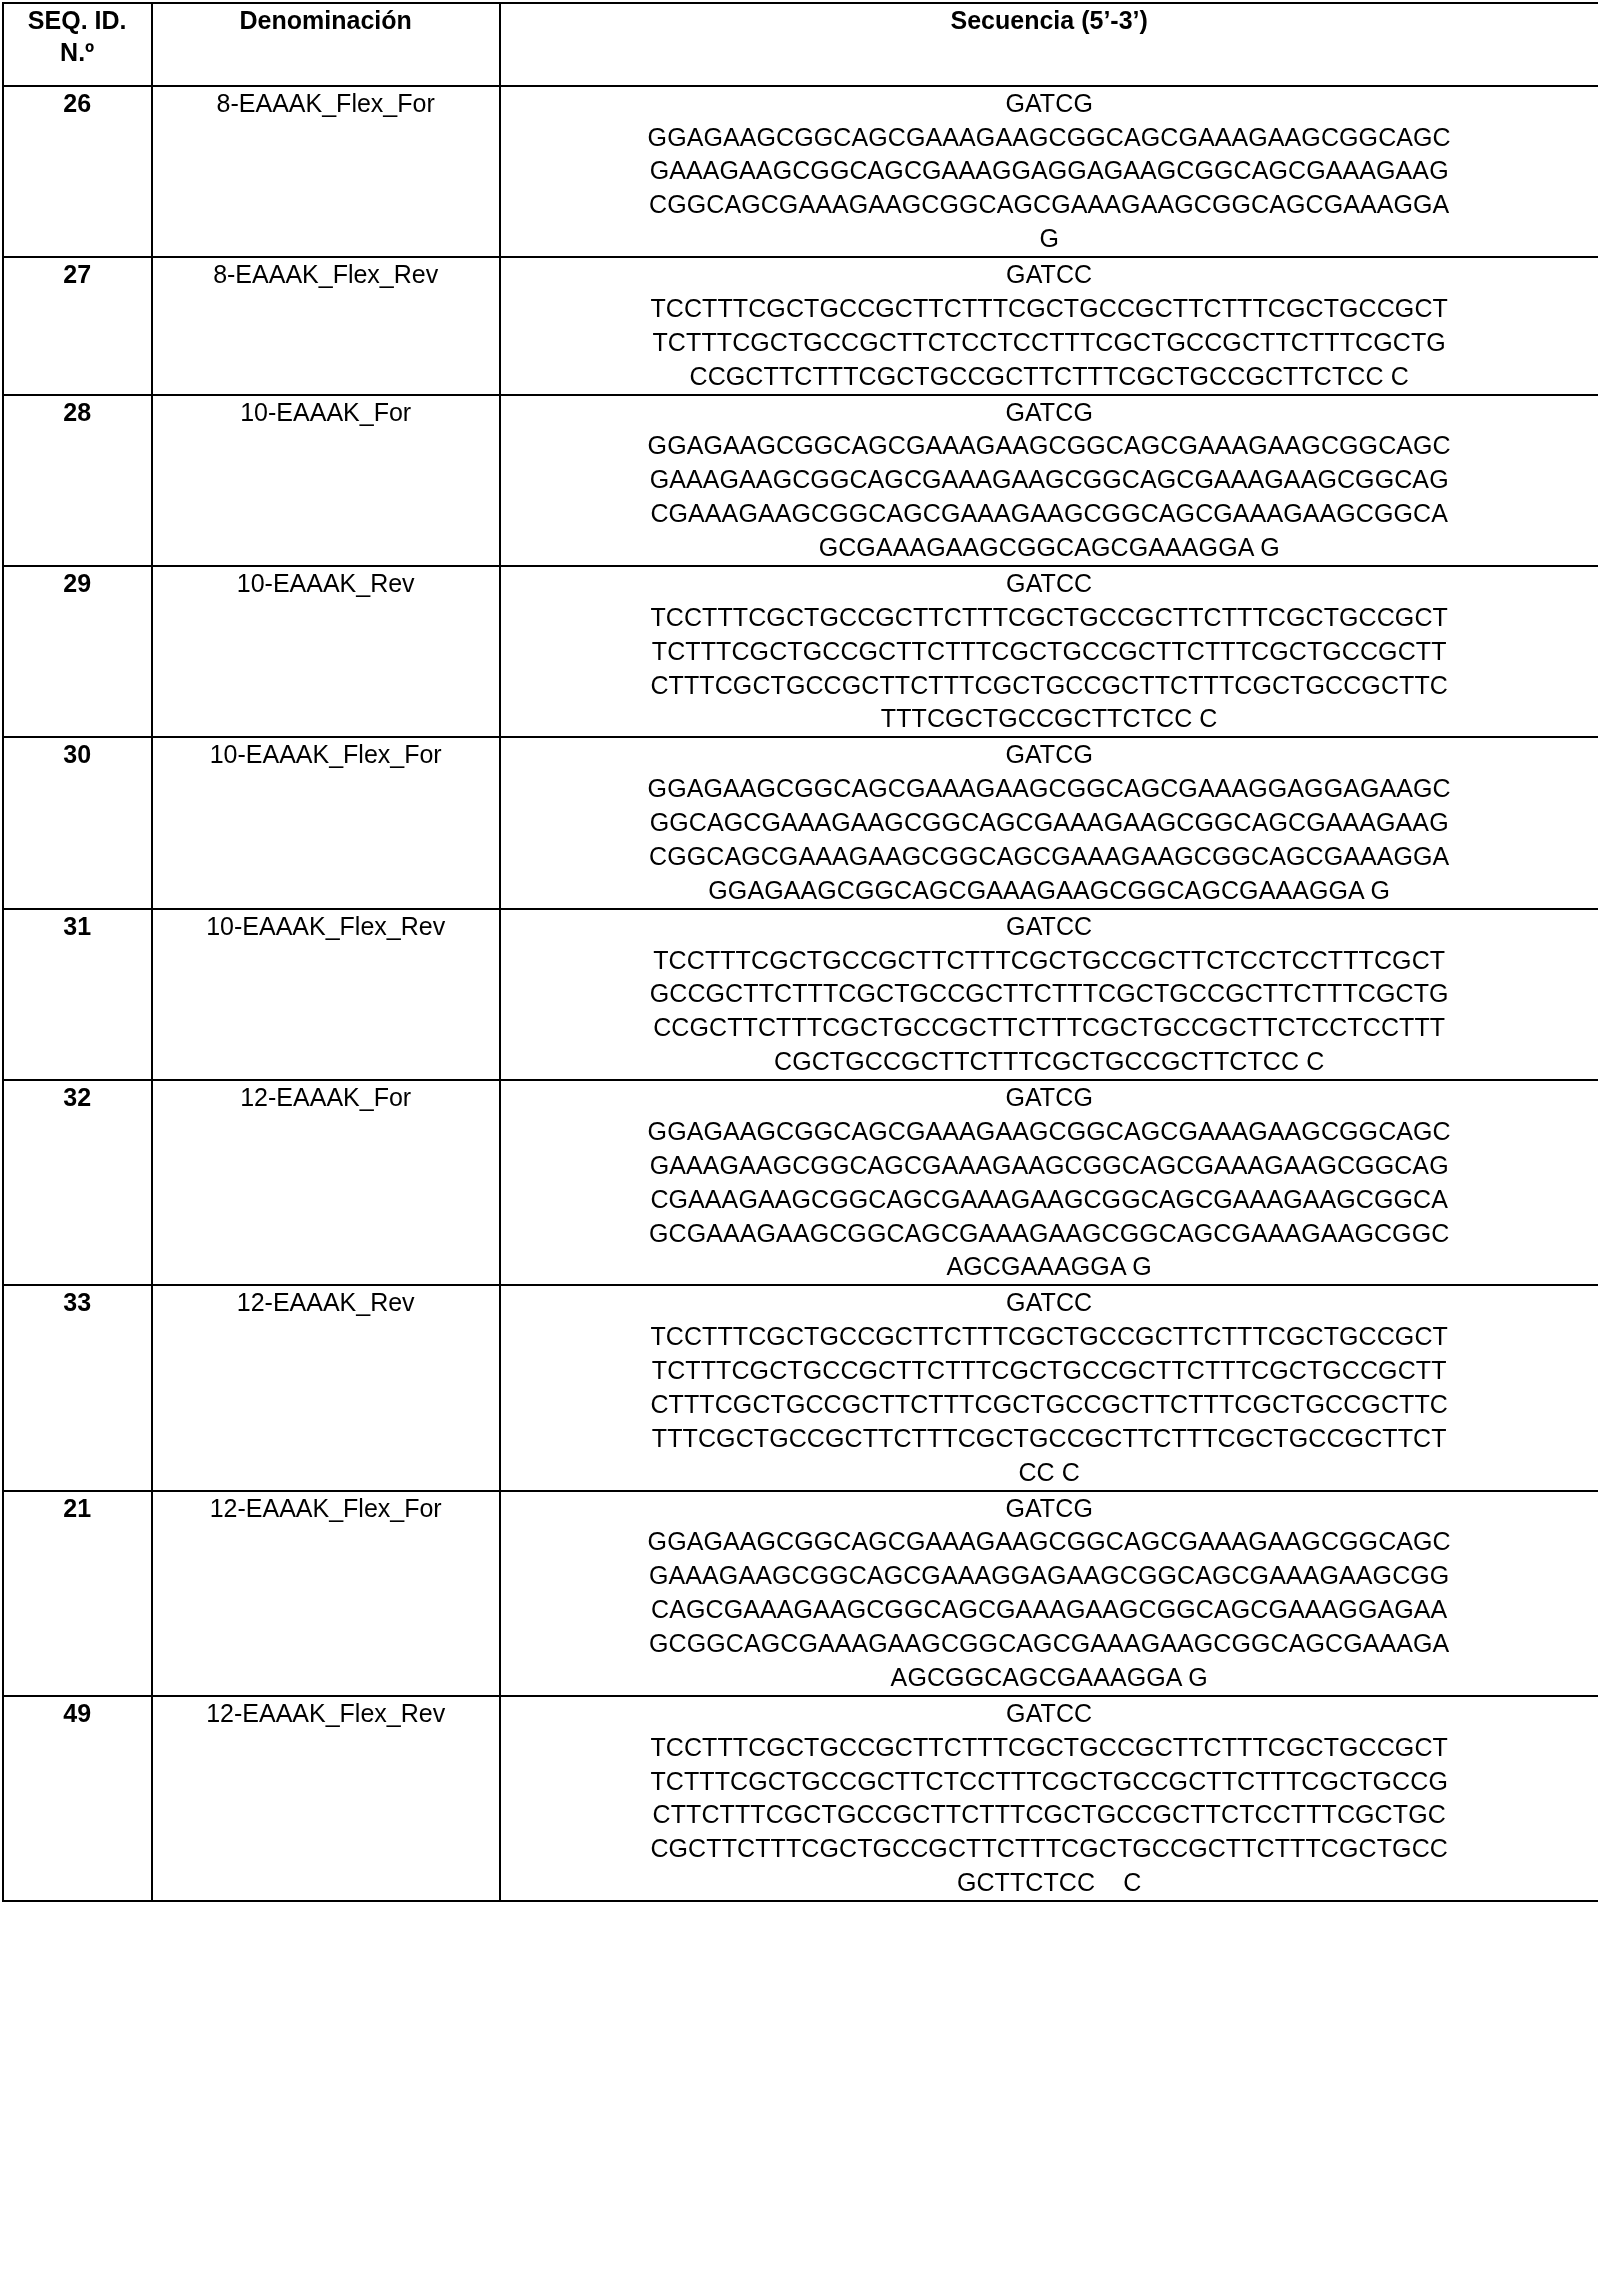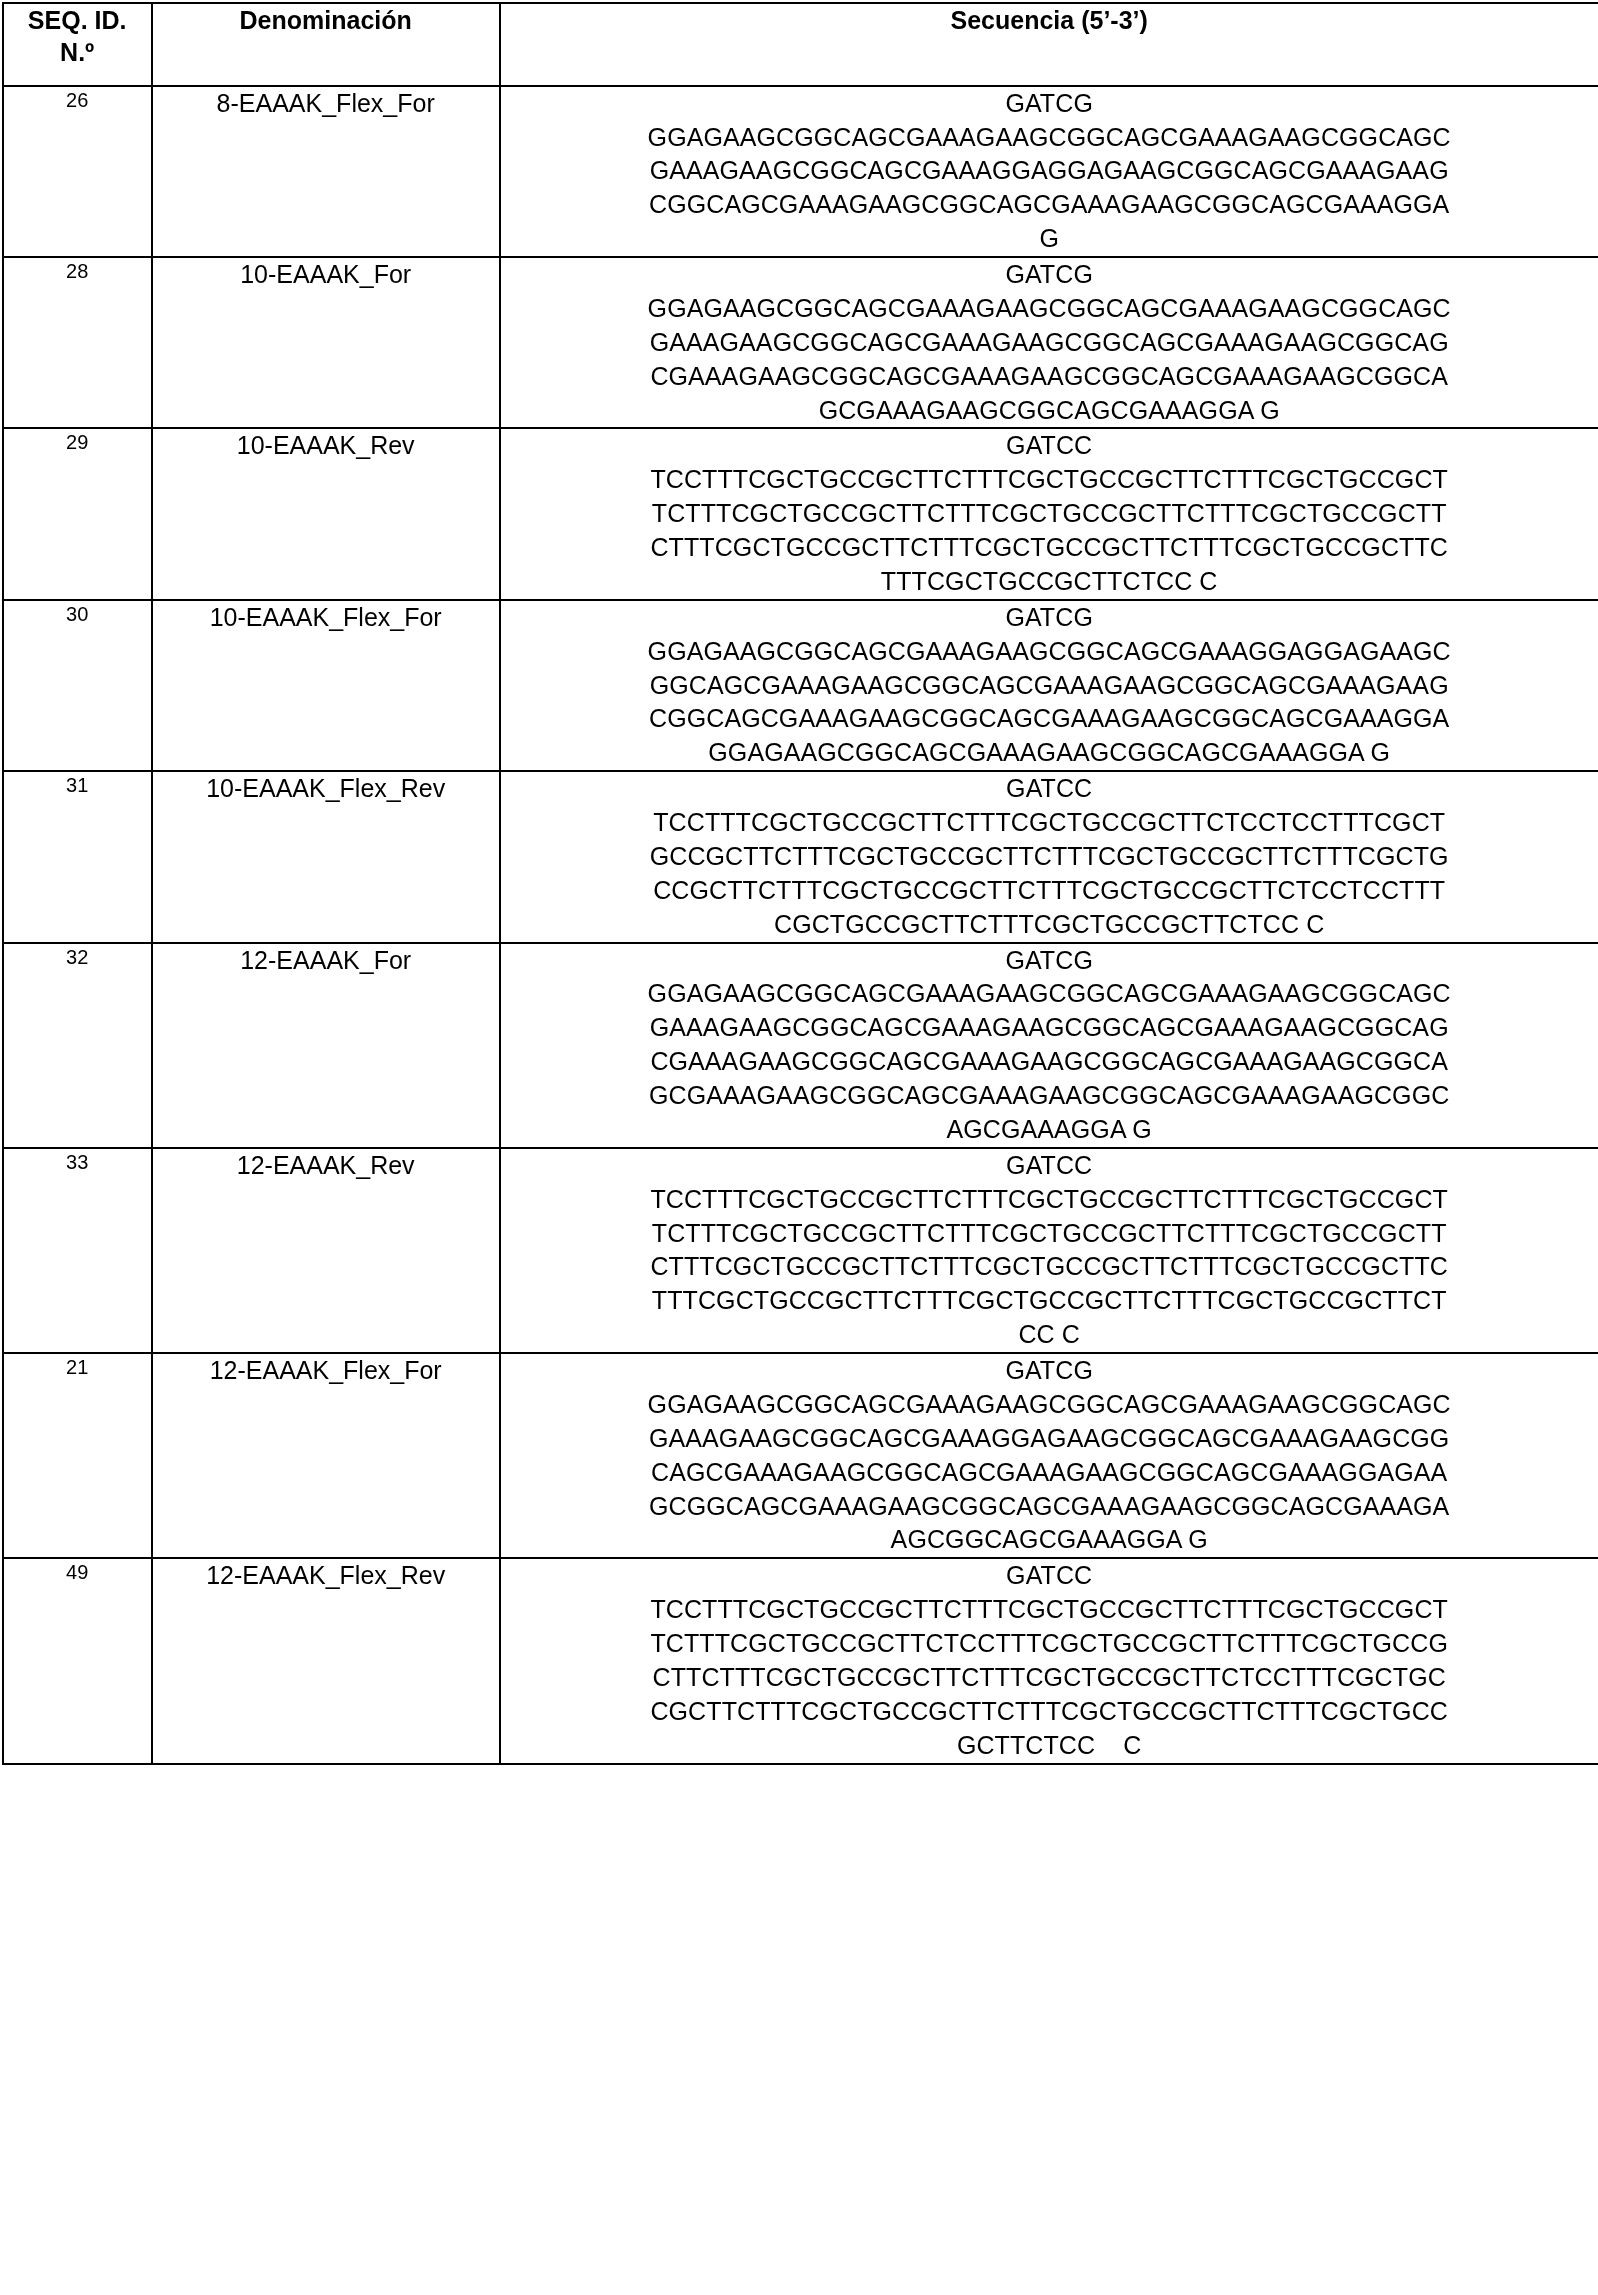--- a/index.html
+++ b/index.html
@@ -44,22 +44,22 @@
     padding: 10px 6.8px 15px 6.8px;
     height: 83px;
     box-sizing: border-box;
   }
   thead th.th-id    { letter-spacing: 0px; }
   thead th.th-name  { }
   thead th.th-seq   { }
 
   
   td.cell-id {
-    font-weight: normal;
-    font-size: 20px;
+    font-weight: bold;
+    font-size: 25px;
     line-height: 1.3;
     padding: 6.8px 0 8.4px 6.8px;
     white-space: nowrap;
   }
   td.cell-name {
     font-weight: normal;
     font-size: 25px;
     line-height: 1.33;
     padding: 6.8px 3.4px 8.4px 7.6px;
     word-break: break-word;
@@ -107,20 +107,30 @@
           <td class="cell-name">8-EAAAK_Flex_For</td>
           <td class="cell-seq">
             <span class="seqline">GATCG</span>
             <span class="seqline">GGAGAAGCGGCAGCGAAAGAAGCGGCAGCGAAAGAAGCGGCAGC</span>
             <span class="seqline">GAAAGAAGCGGCAGCGAAAGGAGGAGAAGCGGCAGCGAAAGAAG</span>
             <span class="seqline">CGGCAGCGAAAGAAGCGGCAGCGAAAGAAGCGGCAGCGAAAGGA</span>
             <span class="seqline">G</span>
           </td>
         </tr>
         <tr>
+          <td class="cell-id">27</td>
+          <td class="cell-name">8-EAAAK_Flex_Rev</td>
+          <td class="cell-seq">
+            <span class="seqline">GATCC</span>
+            <span class="seqline">TCCTTTCGCTGCCGCTTCTTTCGCTGCCGCTTCTTTCGCTGCCGCT</span>
+            <span class="seqline">TCTTTCGCTGCCGCTTCTCCTCCTTTCGCTGCCGCTTCTTTCGCTG</span>
+            <span class="seqline">CCGCTTCTTTCGCTGCCGCTTCTTTCGCTGCCGCTTCTCC C</span>
+          </td>
+        </tr>
+        <tr>
           <td class="cell-id">28</td>
           <td class="cell-name">10-EAAAK_For</td>
           <td class="cell-seq">
             <span class="seqline">GATCG</span>
             <span class="seqline">GGAGAAGCGGCAGCGAAAGAAGCGGCAGCGAAAGAAGCGGCAGC</span>
             <span class="seqline">GAAAGAAGCGGCAGCGAAAGAAGCGGCAGCGAAAGAAGCGGCAG</span>
             <span class="seqline">CGAAAGAAGCGGCAGCGAAAGAAGCGGCAGCGAAAGAAGCGGCA</span>
             <span class="seqline">GCGAAAGAAGCGGCAGCGAAAGGA G</span>
           </td>
         </tr>

